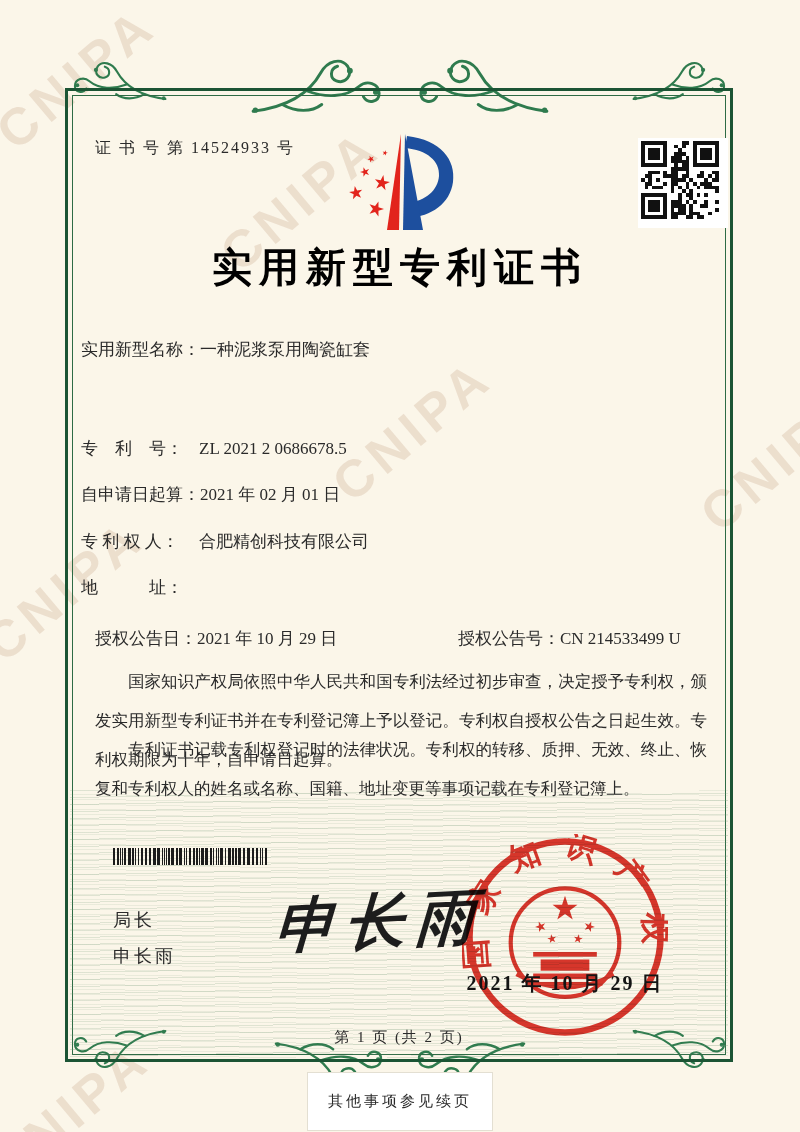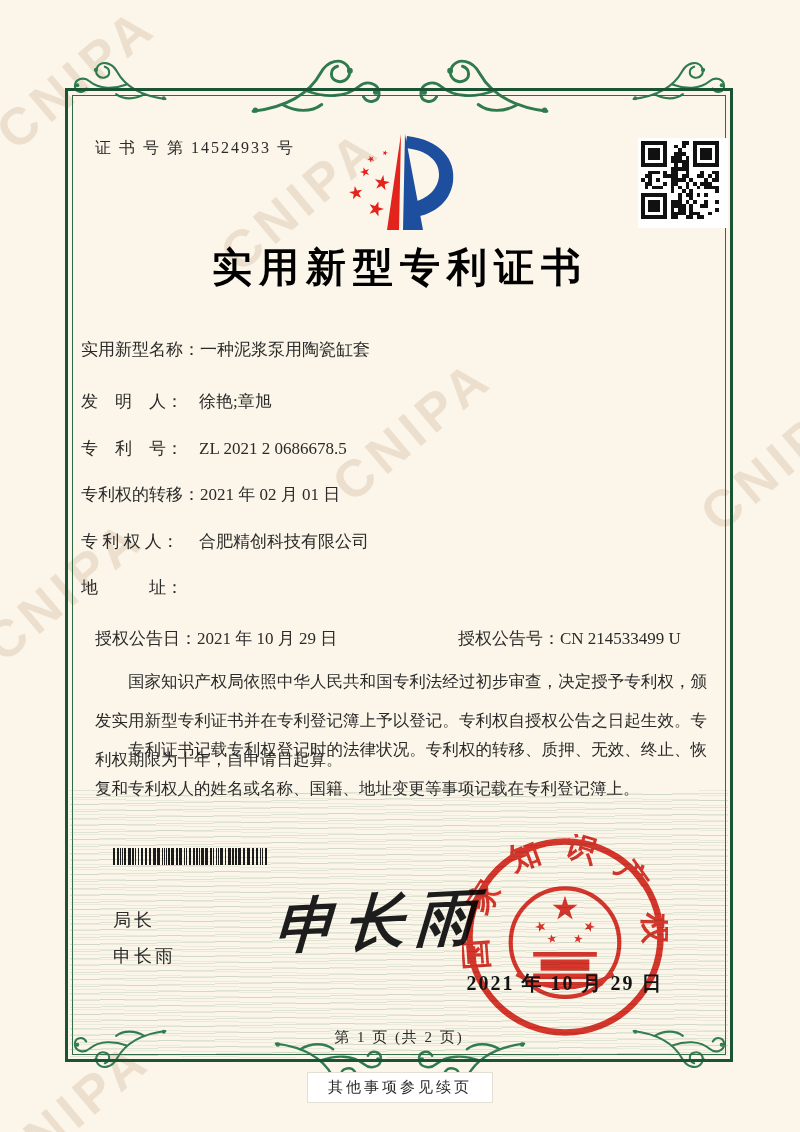--- a/index.html
+++ b/index.html
@@ -35,21 +35,21 @@
   .director{position:absolute;left:113px;font-size:18px;letter-spacing:3px;}
   .signature{position:absolute;left:215px;top:882px;width:330px;text-align:center;
       font-size:60px;font-style:italic;font-weight:600;color:#1d1d1d;
       transform:rotate(-3deg) skewX(-6deg);letter-spacing:10px;white-space:nowrap;}
   .seal-box{position:absolute;left:462px;top:834px;width:206px;height:206px;
       mix-blend-mode:multiply;opacity:.93;}
   .seal-date{position:absolute;left:455px;top:970px;width:220px;text-align:center;
       font-size:20px;letter-spacing:2px;color:#141414;font-weight:bold;}
   .page-info{position:absolute;left:65px;top:1028px;width:668px;text-align:center;font-size:15px;letter-spacing:2px;}
   .footer-note{position:absolute;left:50%;top:1072px;transform:translateX(-50%);
-      background:#ffffff;border:1px solid #e3dfd2;padding:5px 20px;font-size:15px;letter-spacing:3px;}
+      background:#ffffff;border:1px solid #e3dfd2;padding:19px 20px;font-size:15px;letter-spacing:3px;}
   .orn{position:absolute;pointer-events:none;}
   .qr{position:absolute;left:638px;top:138px;width:84px;height:84px;background:#fff;padding:3px;}
 </style>
 </head>
 <body>
 
 <div class="page">
 
   <svg width="0" height="0" style="position:absolute">
     <defs>
@@ -260,30 +260,26 @@
         <rect x="2" y="16" width="3" height="3" fill="#111"></rect>
       </svg>
   </div>
 
   <div class="title">实用新型专利证书</div>
 
   <div class="field" style="top:338px;width:612px">
     <span class="lbl">实用新型名称：</span>
     <span class="val">一种泥浆泵用陶瓷缸套</span>
   </div>
-  <div class="field" style="top:390px;width:612px">
-    <span class="lbl">发　明　人：</span>
-    <span class="val">徐艳;章旭</span>
-  </div>
   <div class="field" style="top:437px;width:612px">
     <span class="lbl">专　利　号：</span>
     <span class="val">ZL 2021 2 0686678.5</span>
   </div>
   <div class="field" style="top:483px;width:612px">
-    <span class="lbl">专利权的转移：</span>
+    <span class="lbl">自申请日起算：</span>
     <span class="val">2021 年 02 月 01 日</span>
   </div>
   <div class="field" style="top:530px;width:612px">
     <span class="lbl">专 利 权 人：</span>
     <span class="val">合肥精创科技有限公司</span>
   </div>
   <div class="field" style="top:576px;width:612px">
     <span class="lbl">地　　　址：</span>
   </div>
 

